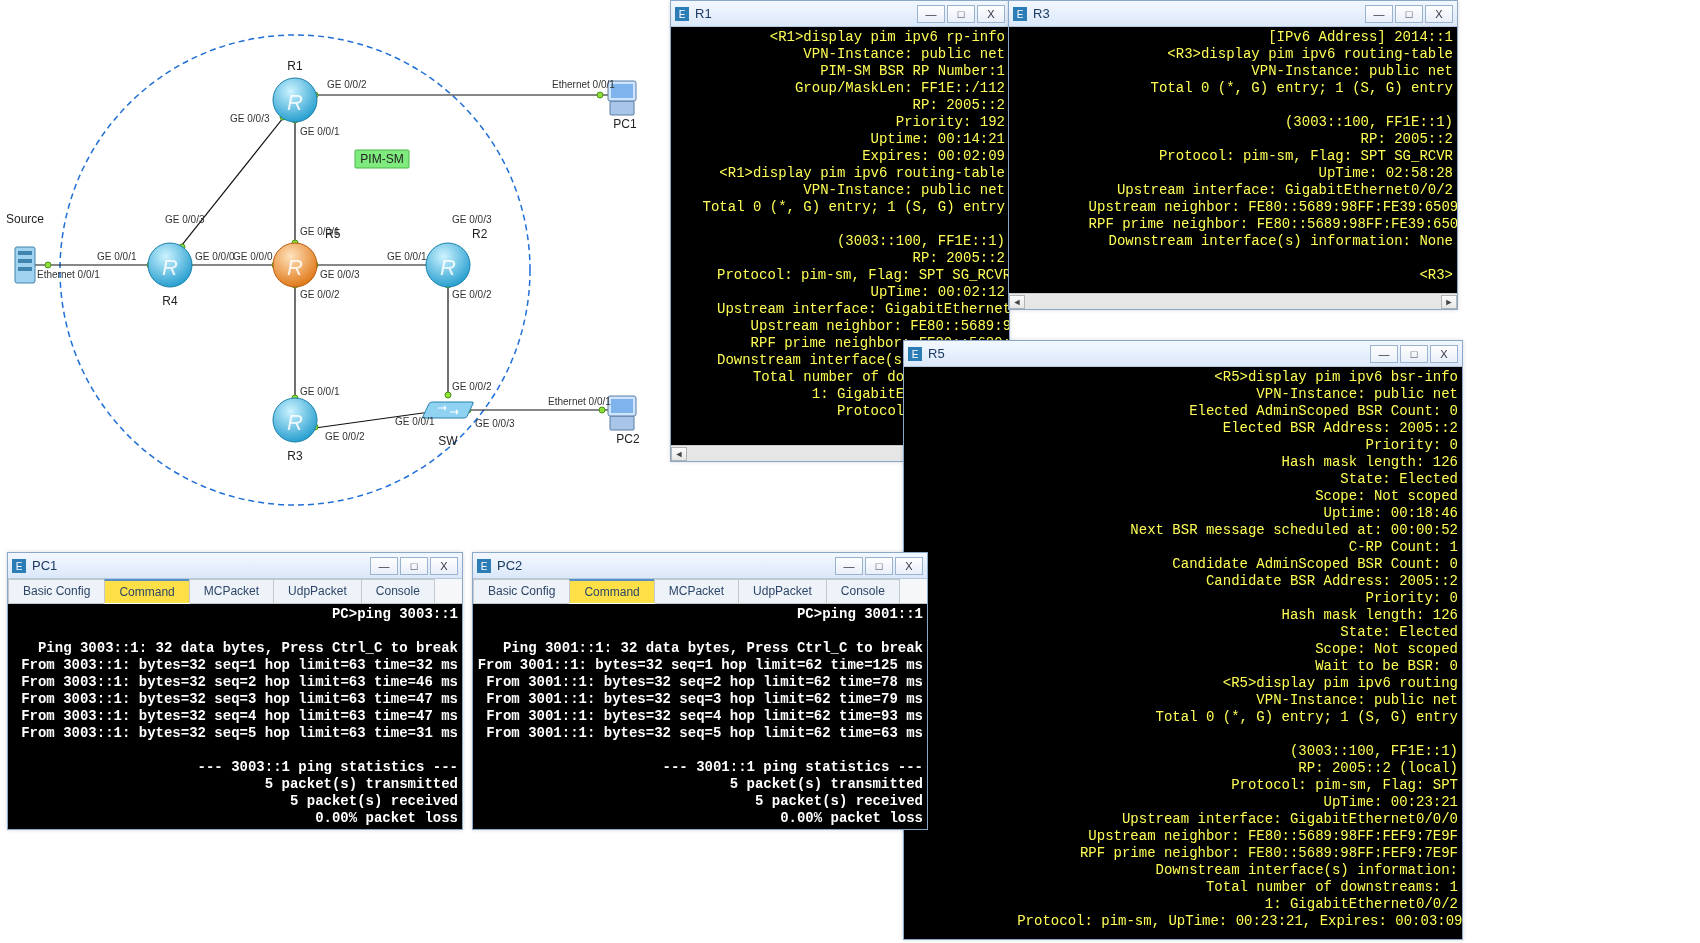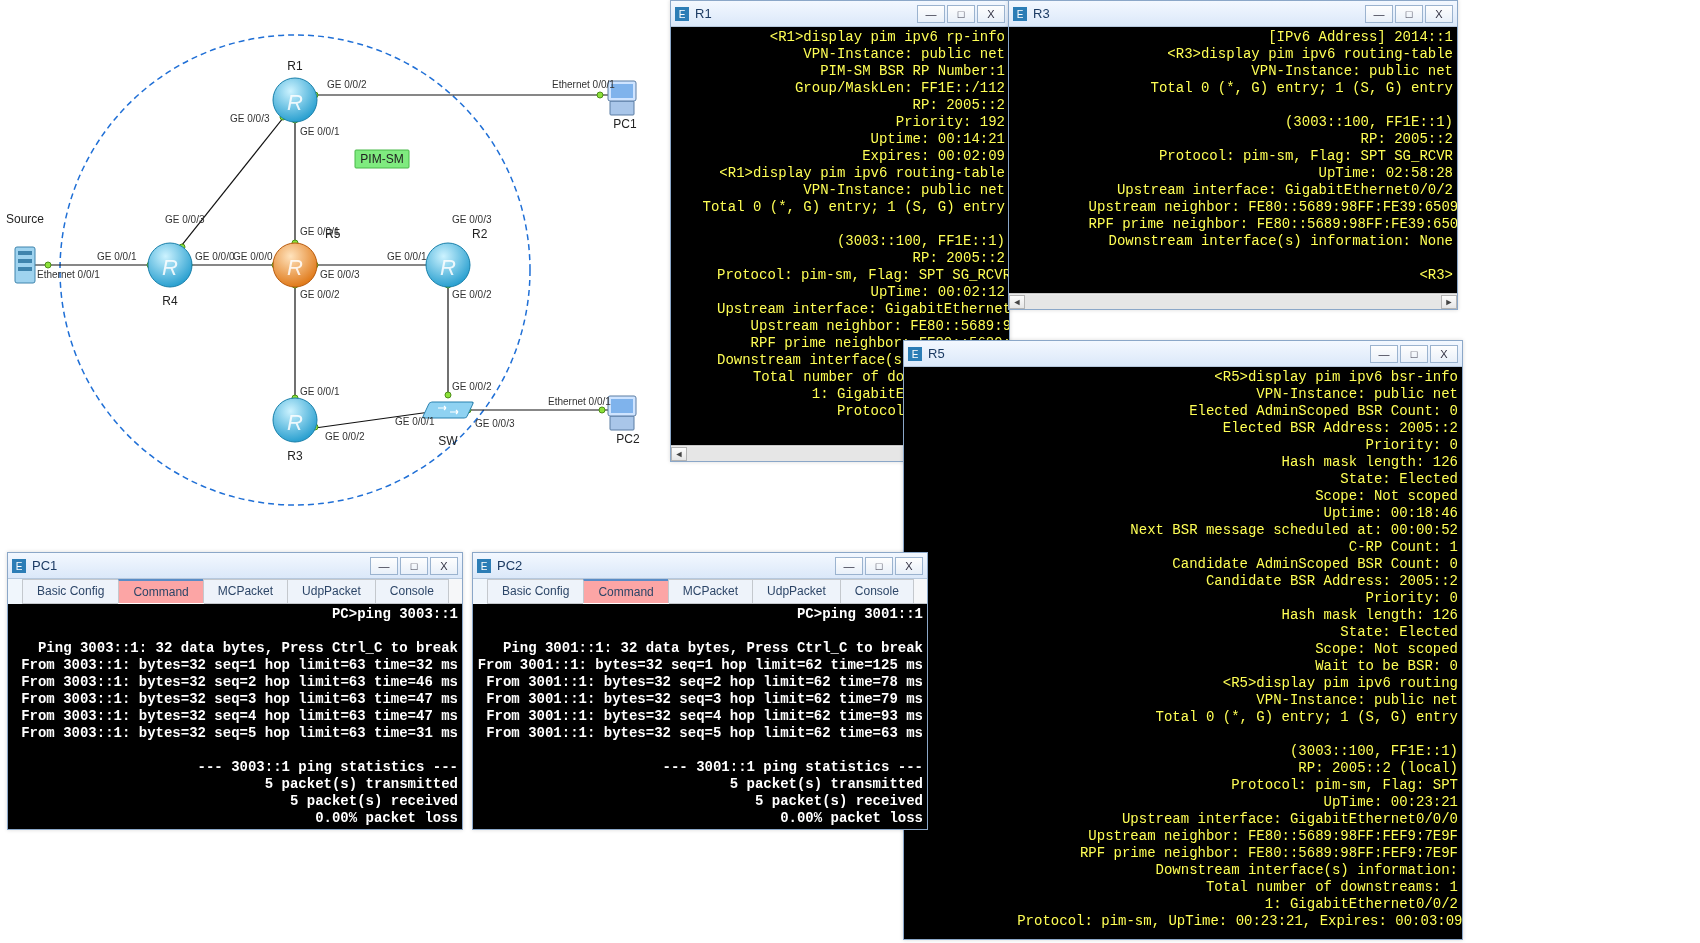--- a/index.html
+++ b/index.html
@@ -75,33 +75,32 @@
     font-size: 9px; color: #444;
     cursor: pointer;
   }
   .hscroll .track { flex:1; height: 14px; background: #e6e6e6; }
 
   
   .tabs {
     display: flex;
     border-bottom: 1px solid #c4c8cd;
     background: #f6f7f9;
-    margin-left: 14px;
   }
   .tab {
     padding: 4px 14px;
     border: 1px solid #c4c8cd;
     border-bottom: none;
     background: #eef3fa;
     margin-right: -1px;
     cursor: pointer;
     color: #2d4668;
     font-size: 12px;
   }
-  .tab.active { background: #fca5a5; font-weight: 400; border-top: 2px solid #5a8cc6; box-shadow: 0 1px 0 #fff; }
+  .tab.active { background: #fde047; font-weight: 400; border-top: 2px solid #5a8cc6; box-shadow: 0 1px 0 #fff; }
 
   
   #topo {
     position: absolute;
     left: 0; top: 0;
     width: 670px; height: 550px;
     background: #fff;
   }
   #topo svg { width: 100%; height: 100%; }
   .dlabel { font-size: 12px; fill: #222; font-family: "Segoe UI",sans-serif; }

